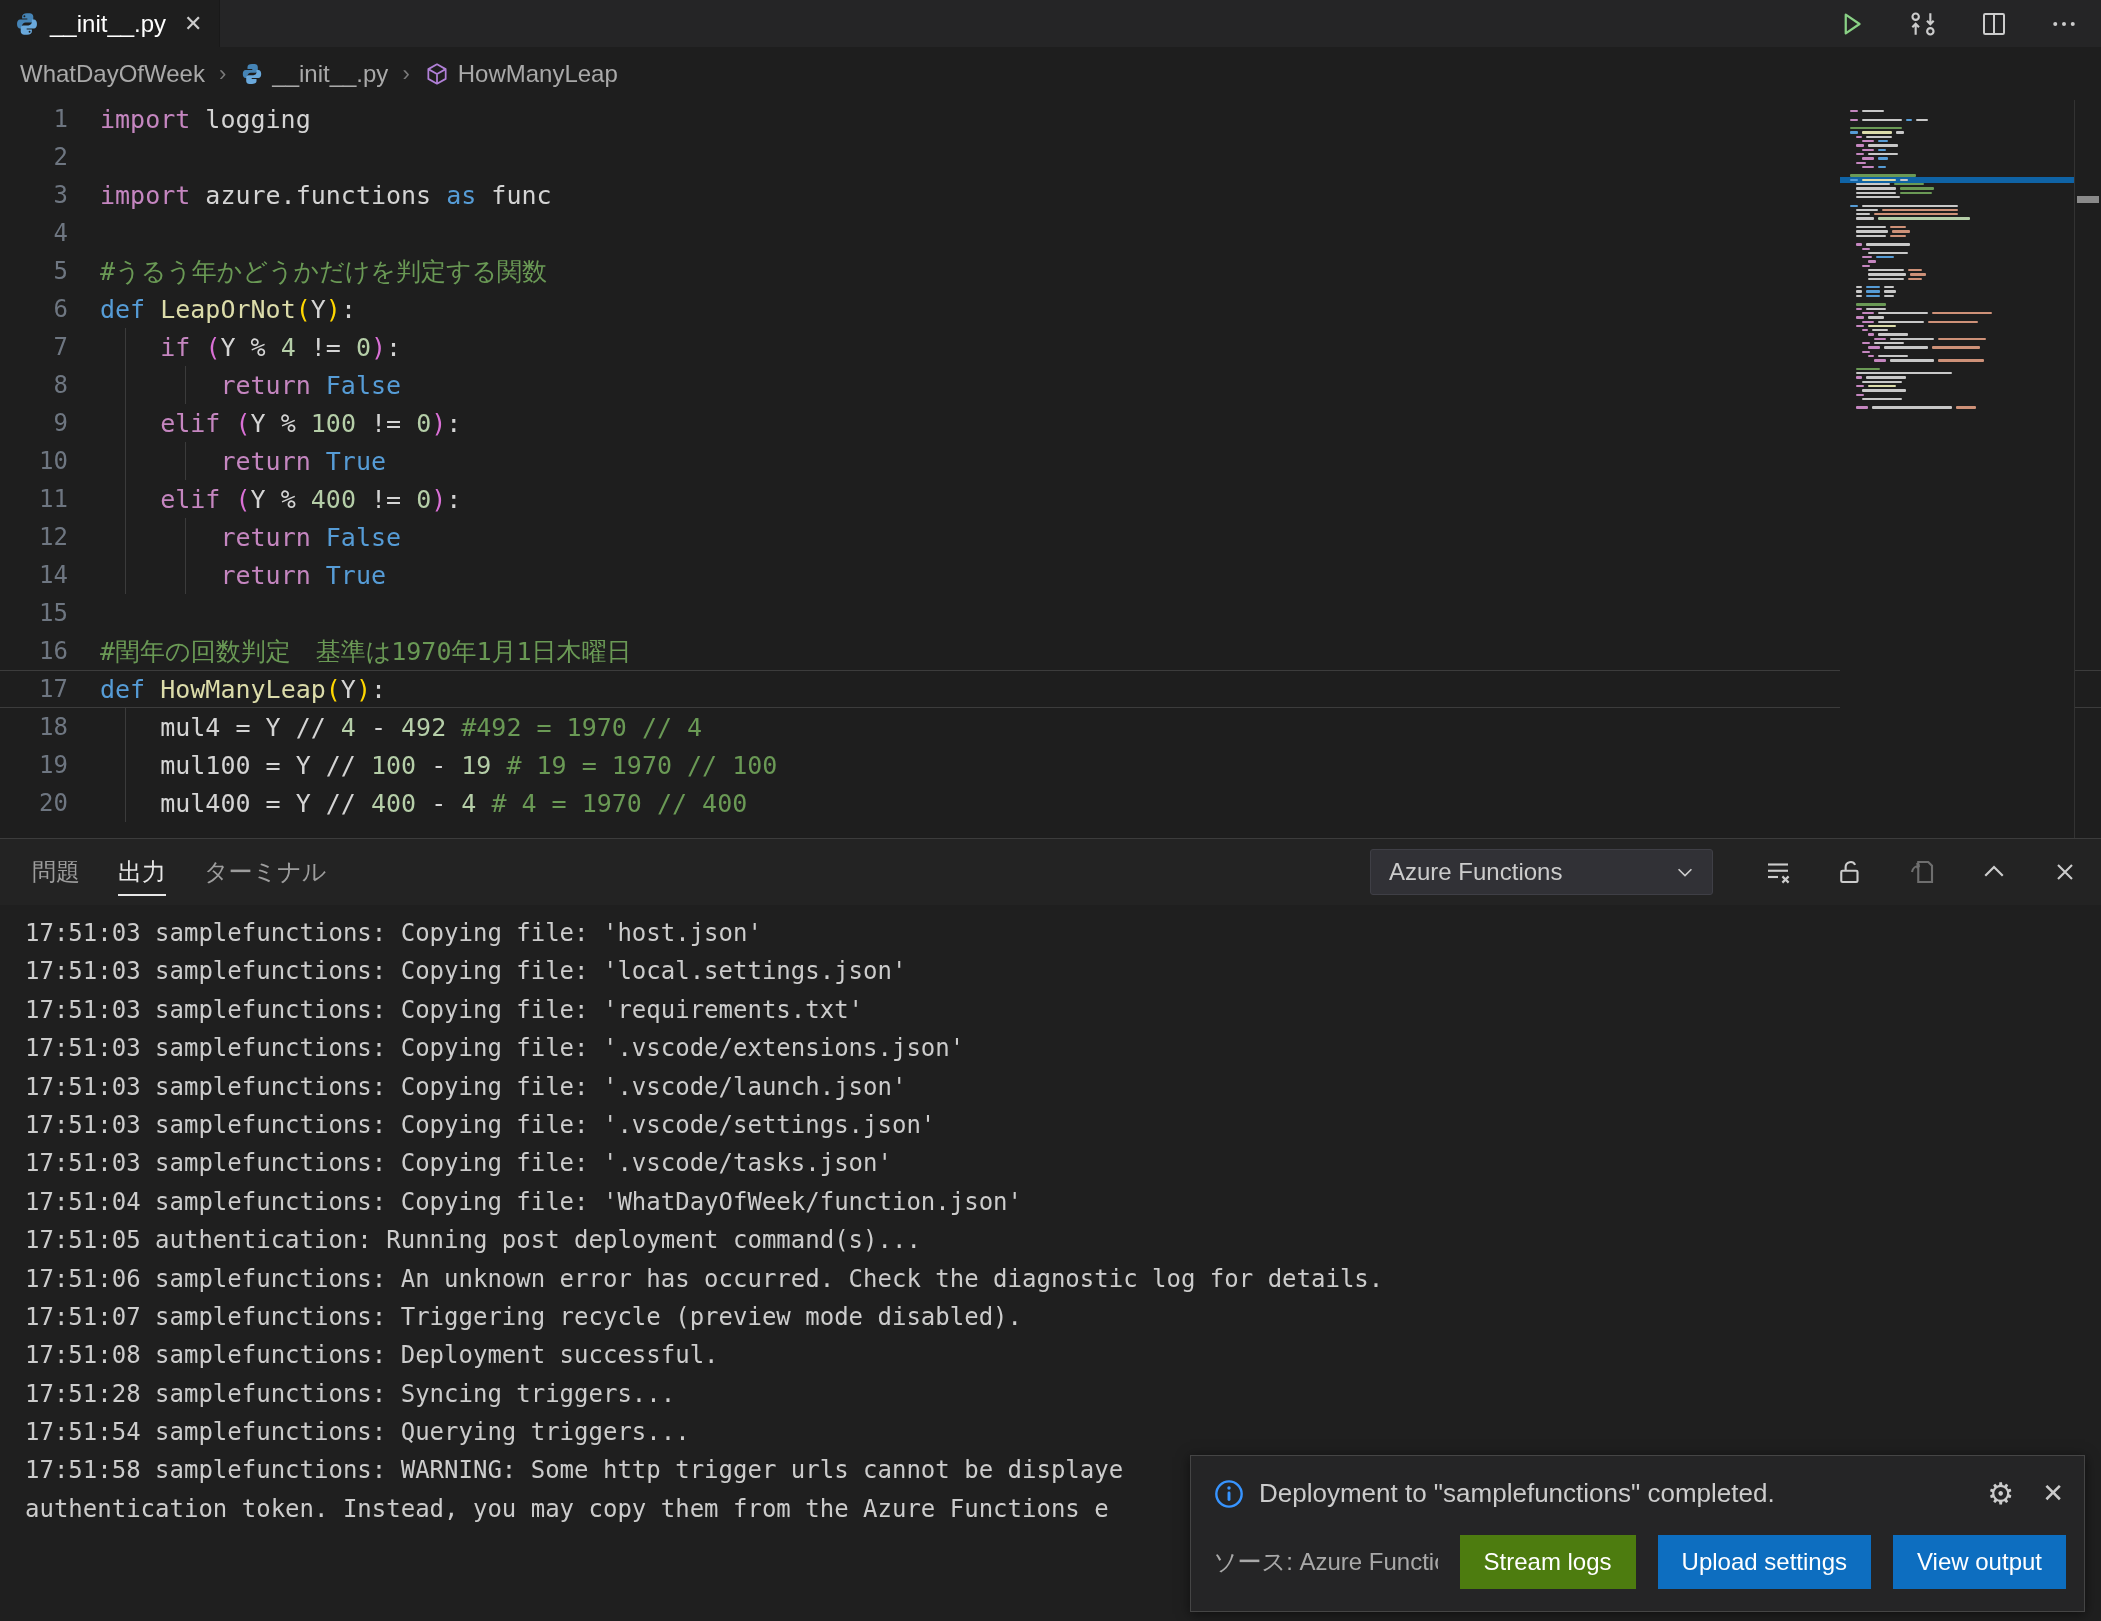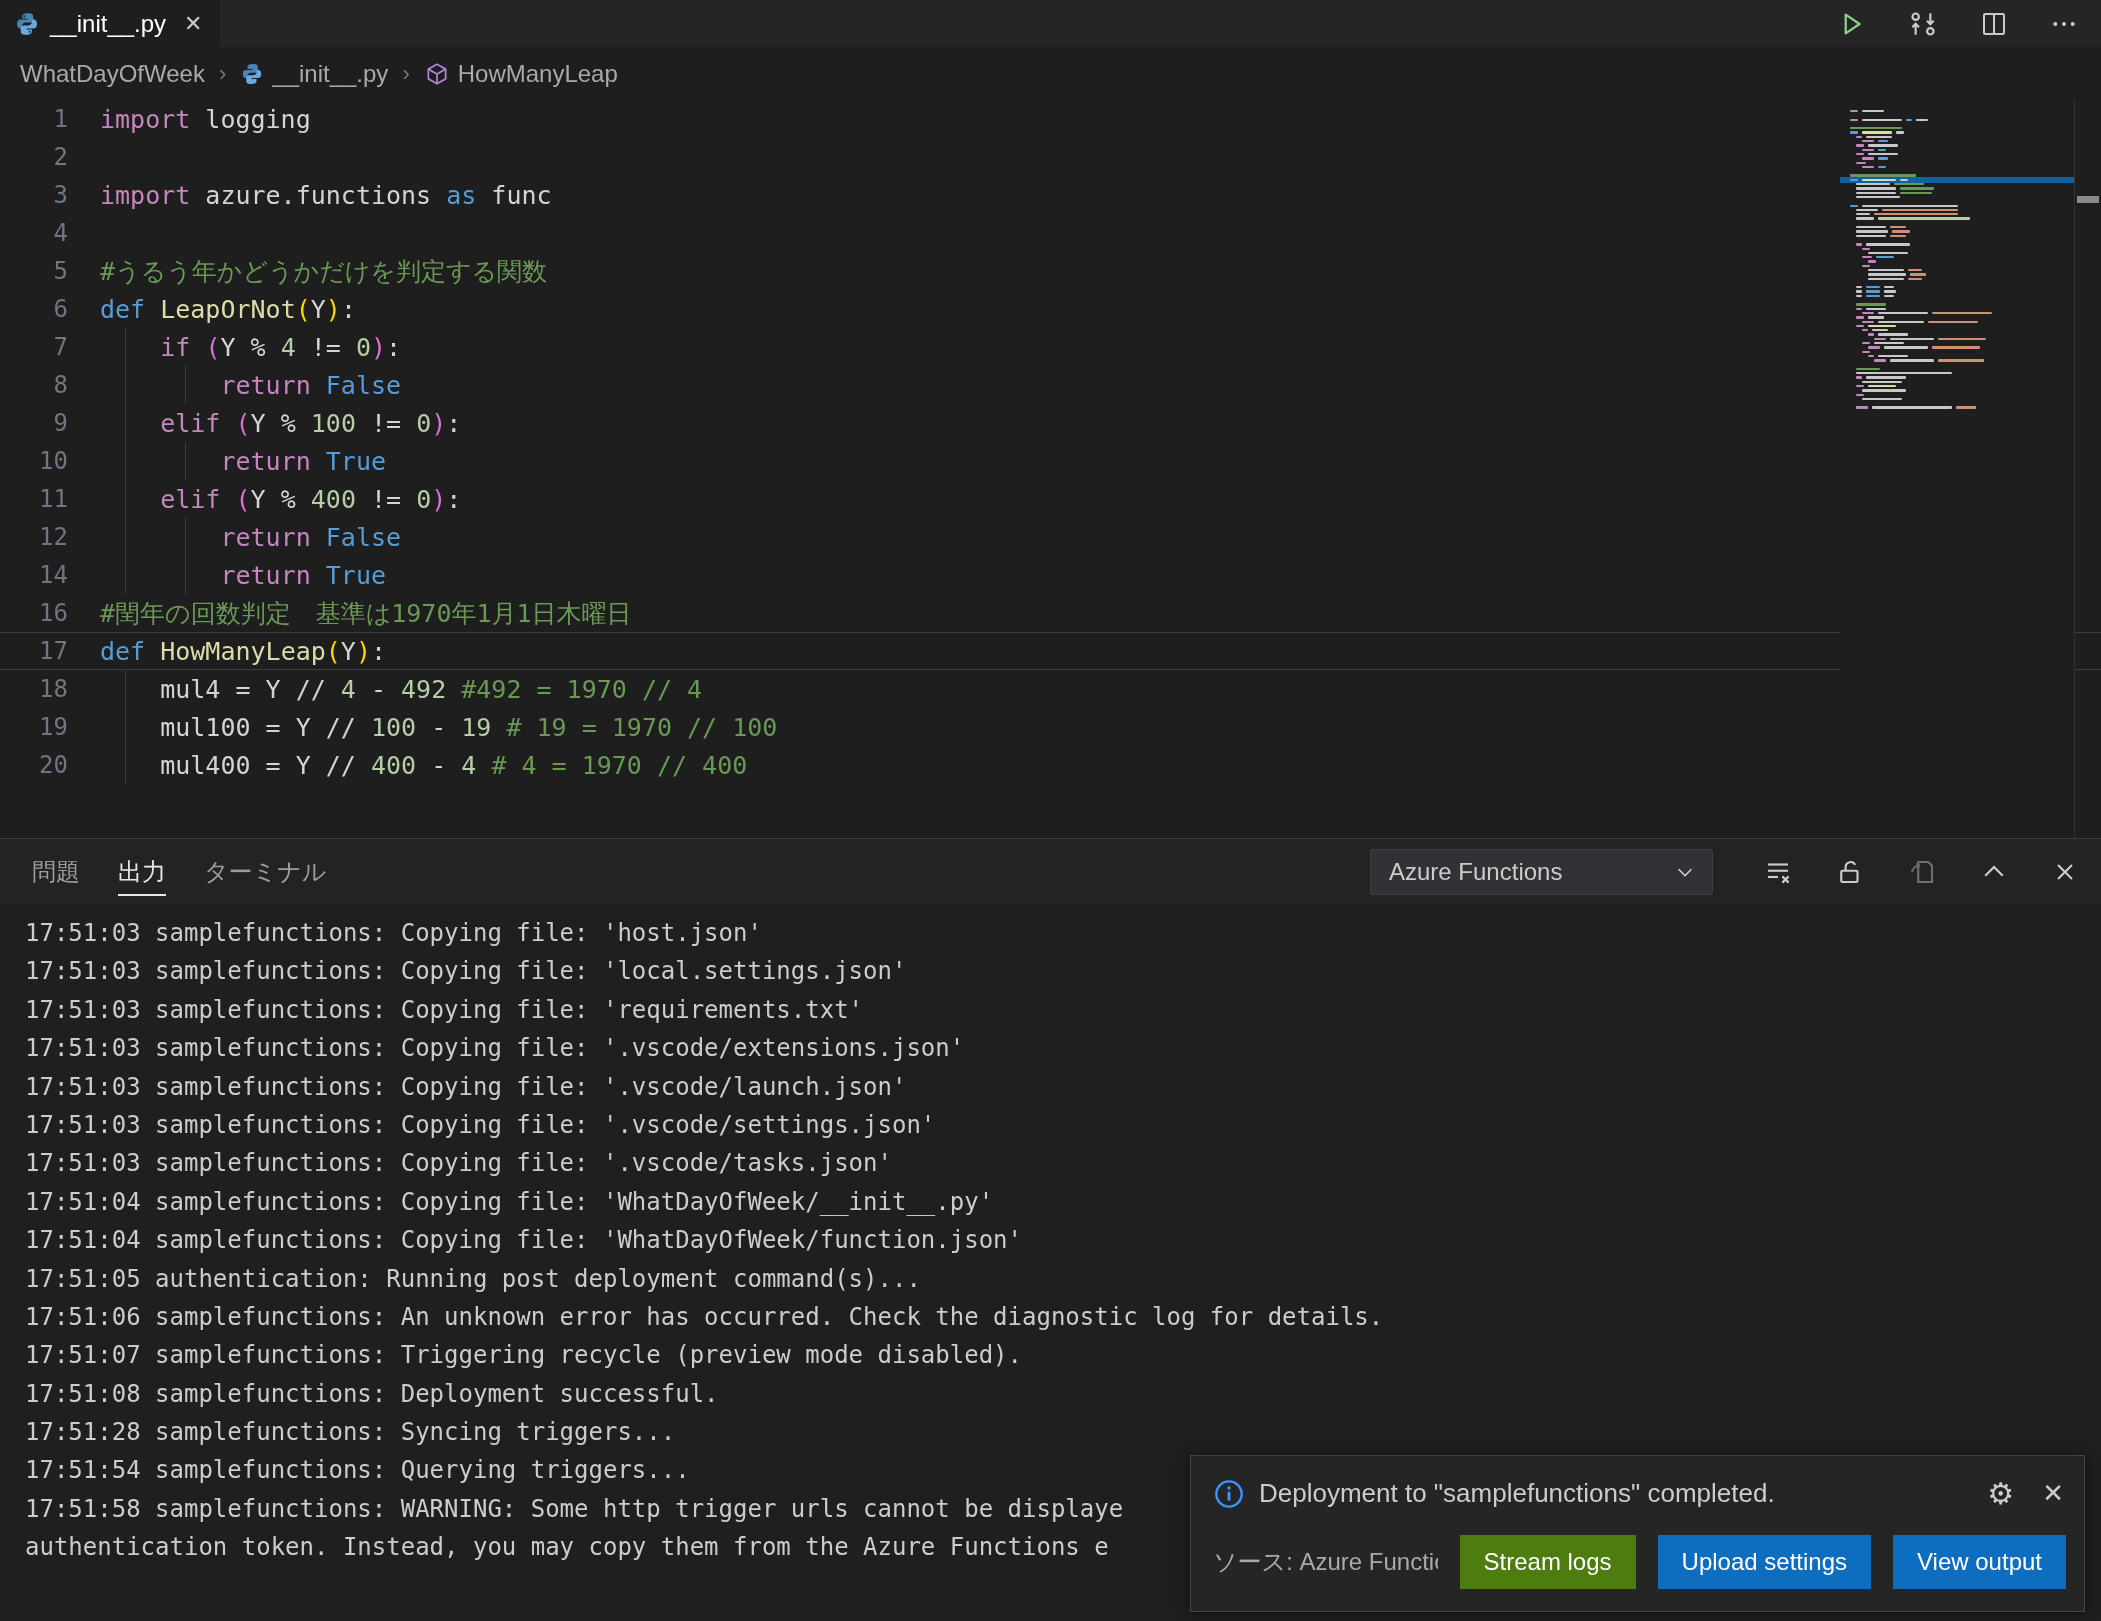--- a/index.html
+++ b/index.html
@@ -141,20 +141,21 @@
         <div class="code-line"><span class="ln">4</span><span class="src"></span></div>
         <div class="code-line"><span class="ln">5</span><span class="src"><span class="tk-c">#うるう年かどうかだけを判定する関数</span></span></div>
         <div class="code-line"><span class="ln">6</span><span class="src"><span class="tk-b">def</span><span class="tk-w"> </span><span class="tk-fn">LeapOrNot</span><span class="tk-bk1">(</span><span class="tk-w">Y</span><span class="tk-bk1">)</span><span class="tk-w">:</span></span></div>
         <div class="code-line"><span class="ln">7</span><span class="src"><span class="tk-w">    </span><span class="tk-kw">if</span><span class="tk-w"> </span><span class="tk-bk2">(</span><span class="tk-w">Y % </span><span class="tk-n">4</span><span class="tk-w"> != </span><span class="tk-n">0</span><span class="tk-bk2">)</span><span class="tk-w">:</span></span><div class="guide" style="left: 125px;"></div></div>
         <div class="code-line"><span class="ln">8</span><span class="src"><span class="tk-w">        </span><span class="tk-kw">return</span><span class="tk-w"> </span><span class="tk-b">False</span></span><div class="guide" style="left: 125px;"></div><div class="guide" style="left: 185px;"></div></div>
         <div class="code-line"><span class="ln">9</span><span class="src"><span class="tk-w">    </span><span class="tk-kw">elif</span><span class="tk-w"> </span><span class="tk-bk2">(</span><span class="tk-w">Y % </span><span class="tk-n">100</span><span class="tk-w"> != </span><span class="tk-n">0</span><span class="tk-bk2">)</span><span class="tk-w">:</span></span><div class="guide" style="left: 125px;"></div></div>
         <div class="code-line"><span class="ln">10</span><span class="src"><span class="tk-w">        </span><span class="tk-kw">return</span><span class="tk-w"> </span><span class="tk-b">True</span></span><div class="guide" style="left: 125px;"></div><div class="guide" style="left: 185px;"></div></div>
         <div class="code-line"><span class="ln">11</span><span class="src"><span class="tk-w">    </span><span class="tk-kw">elif</span><span class="tk-w"> </span><span class="tk-bk2">(</span><span class="tk-w">Y % </span><span class="tk-n">400</span><span class="tk-w"> != </span><span class="tk-n">0</span><span class="tk-bk2">)</span><span class="tk-w">:</span></span><div class="guide" style="left: 125px;"></div></div>
         <div class="code-line"><span class="ln">12</span><span class="src"><span class="tk-w">        </span><span class="tk-kw">return</span><span class="tk-w"> </span><span class="tk-b">False</span></span><div class="guide" style="left: 125px;"></div><div class="guide" style="left: 185px;"></div></div>
         <div class="code-line"><span class="ln">14</span><span class="src"><span class="tk-w">        </span><span class="tk-kw">return</span><span class="tk-w"> </span><span class="tk-b">True</span></span><div class="guide" style="left: 125px;"></div><div class="guide" style="left: 185px;"></div></div>
+        <div class="code-line"><span class="ln">15</span><span class="src"></span></div>
         <div class="code-line"><span class="ln">16</span><span class="src"><span class="tk-c">#閏年の回数判定　基準は1970年1月1日木曜日</span></span></div>
         <div class="code-line current"><span class="ln">17</span><span class="src"><span class="tk-b">def</span><span class="tk-w"> </span><span class="tk-fn">HowManyLeap</span><span class="tk-bk1">(</span><span class="tk-w">Y</span><span class="tk-bk1">)</span><span class="tk-w">:</span></span></div>
         <div class="code-line"><span class="ln">18</span><span class="src"><span class="tk-w">    mul4 = Y // </span><span class="tk-n">4</span><span class="tk-w"> - </span><span class="tk-n">492</span><span class="tk-w"> </span><span class="tk-c">#492 = 1970 // 4</span></span><div class="guide" style="left: 125px;"></div></div>
         <div class="code-line"><span class="ln">19</span><span class="src"><span class="tk-w">    mul100 = Y // </span><span class="tk-n">100</span><span class="tk-w"> - </span><span class="tk-n">19</span><span class="tk-w"> </span><span class="tk-c"># 19 = 1970 // 100</span></span><div class="guide" style="left: 125px;"></div></div>
         <div class="code-line"><span class="ln">20</span><span class="src"><span class="tk-w">    mul400 = Y // </span><span class="tk-n">400</span><span class="tk-w"> - </span><span class="tk-n">4</span><span class="tk-w"> </span><span class="tk-c"># 4 = 1970 // 400</span></span><div class="guide" style="left: 125px;"></div></div>
       </div>
     <div class="minimap">
       <div class="mm-highlight" id="mmhl" style="top: 77.3px;"></div>
       <div id="mmrows">
           <div class="mm-row" style="padding-left: 0px;">
@@ -448,21 +449,20 @@
       </div>
     </div>
     <div id="output" class="panel-body">
         <div class="out-line">17:51:03 samplefunctions: Copying file: 'host.json'</div>
         <div class="out-line">17:51:03 samplefunctions: Copying file: 'local.settings.json'</div>
         <div class="out-line">17:51:03 samplefunctions: Copying file: 'requirements.txt'</div>
         <div class="out-line">17:51:03 samplefunctions: Copying file: '.vscode/extensions.json'</div>
         <div class="out-line">17:51:03 samplefunctions: Copying file: '.vscode/launch.json'</div>
         <div class="out-line">17:51:03 samplefunctions: Copying file: '.vscode/settings.json'</div>
         <div class="out-line">17:51:03 samplefunctions: Copying file: '.vscode/tasks.json'</div>
-        <div class="out-line">17:51:04 samplefunctions: Copying file: 'WhatDayOfWeek/__init__.py'</div>
         <div class="out-line">17:51:04 samplefunctions: Copying file: 'WhatDayOfWeek/function.json'</div>
         <div class="out-line">17:51:05 authentication: Running post deployment command(s)...</div>
         <div class="out-line">17:51:06 samplefunctions: An unknown error has occurred. Check the diagnostic log for details.</div>
         <div class="out-line">17:51:07 samplefunctions: Triggering recycle (preview mode disabled).</div>
         <div class="out-line">17:51:08 samplefunctions: Deployment successful.</div>
         <div class="out-line">17:51:28 samplefunctions: Syncing triggers...</div>
         <div class="out-line">17:51:54 samplefunctions: Querying triggers...</div>
         <div class="out-line">17:51:58 samplefunctions: WARNING: Some http trigger urls cannot be displaye</div>
         <div class="out-line">authentication token. Instead, you may copy them from the Azure Functions e</div>
       </div>

